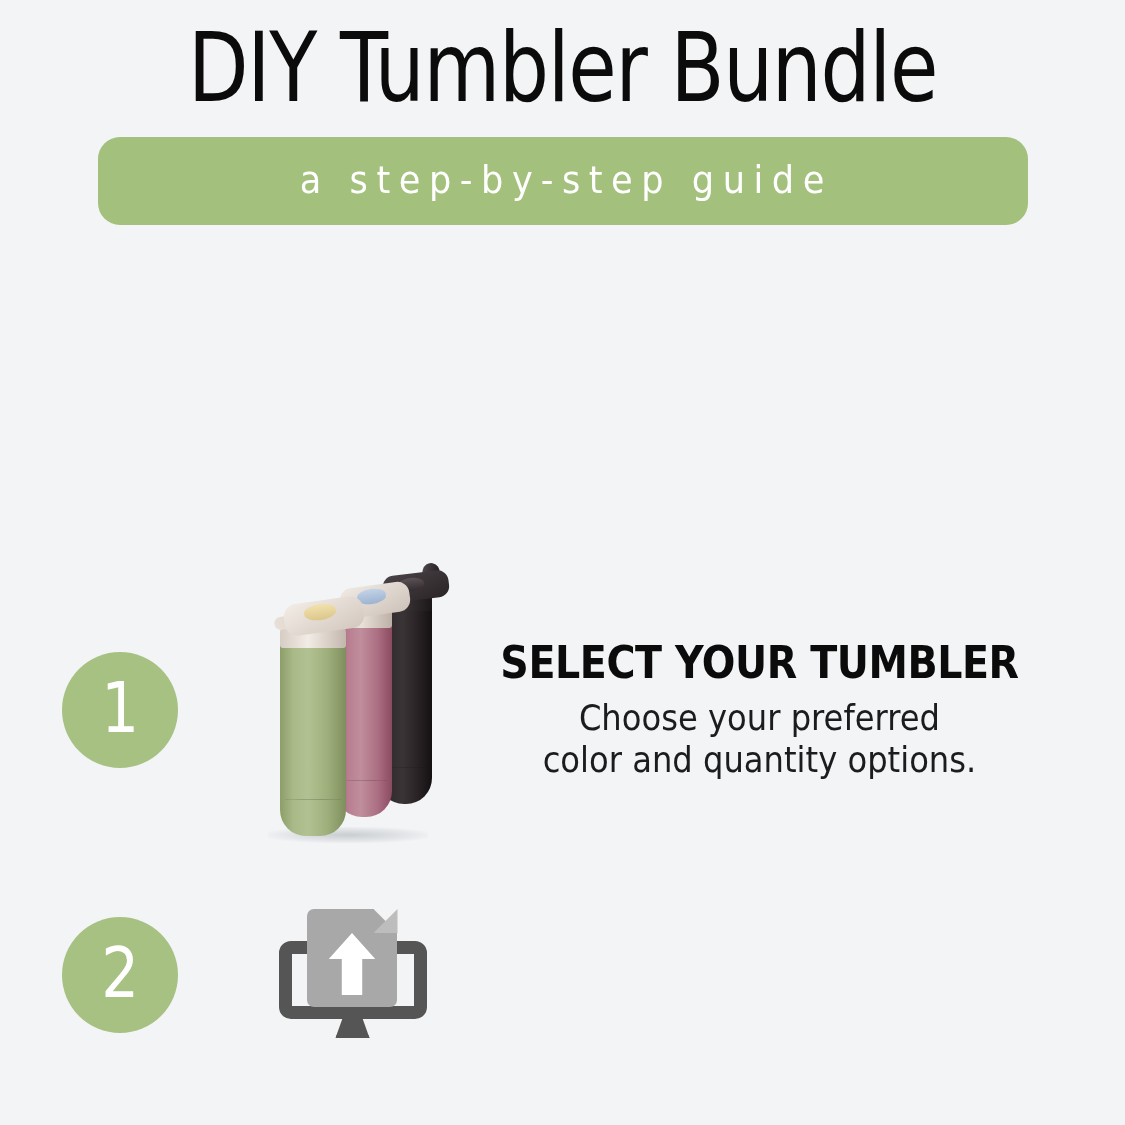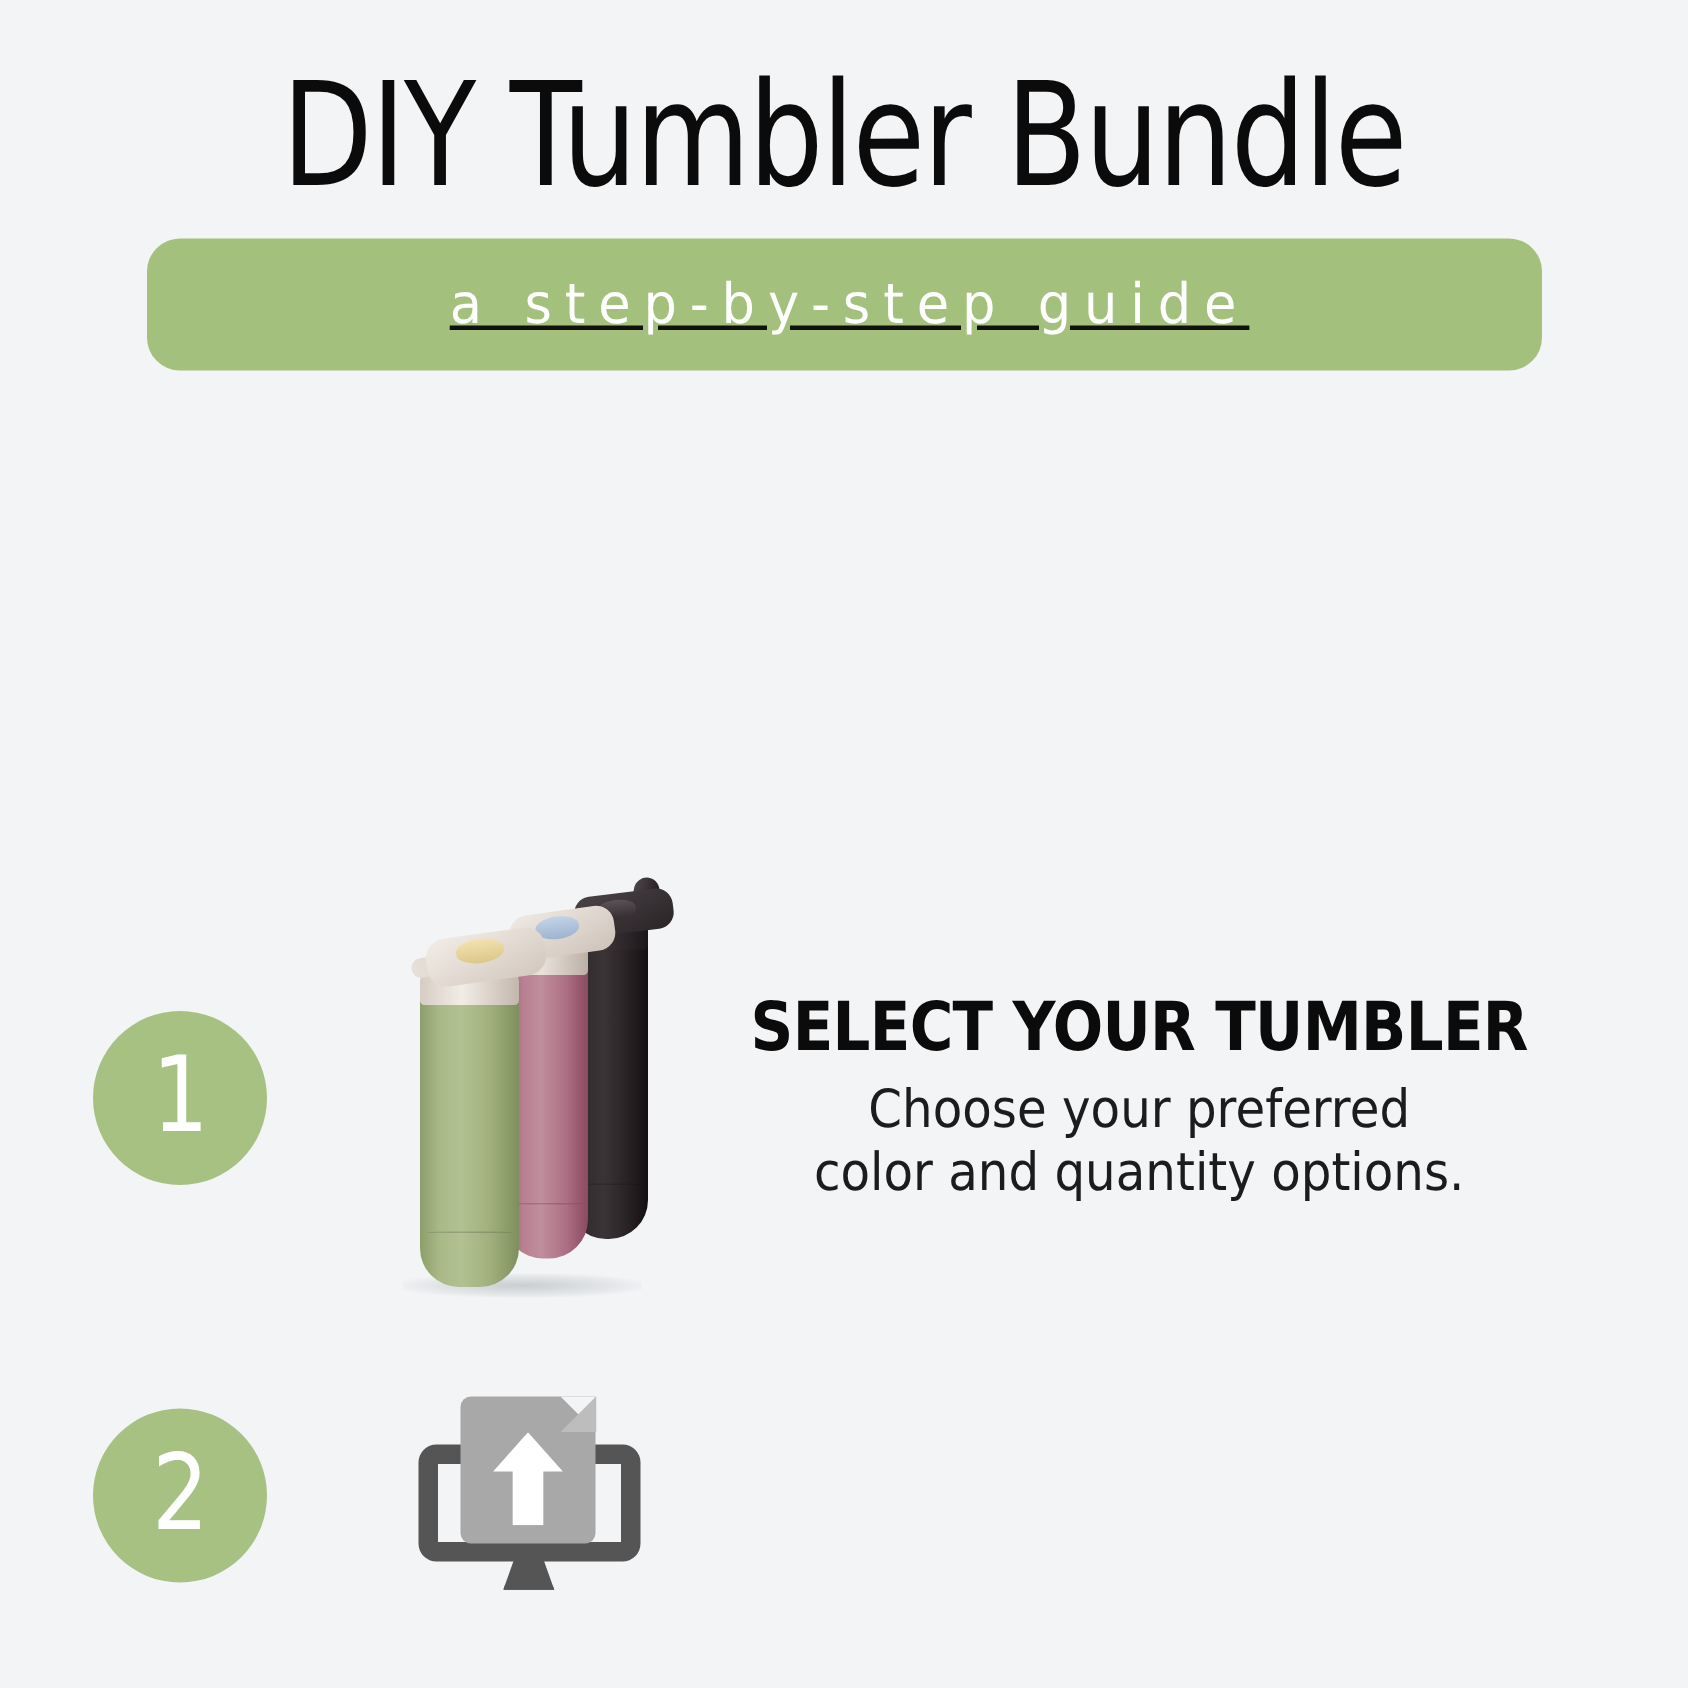--- a/index.html
+++ b/index.html
@@ -14,21 +14,21 @@
   body {
     background: #F2F4F6;
     font-family: "Liberation Sans", sans-serif;
     color: #111111;
     position: relative;
   }
 
   
   .header {
     width: 1125px;
-    padding-top: 42px;
+    padding-top: 20px;
     text-align: center;
   }
 
   .page-title {
     font-family: "DejaVu Sans", sans-serif;
     font-size: 96px;
     line-height: 1.02;
     font-weight: 400;
     letter-spacing: -1.5px;
     color: #0B0B0B;
@@ -39,21 +39,20 @@
 
   .subtitle-pill {
     width: 930px;
     height: 88px;
     margin: 19px auto 0 auto;
     background: #A3C07C;
     border-radius: 22px;
     display: flex;
     align-items: center;
     justify-content: center;
-    text-decoration: underline;
   }
 
   .subtitle-text {
     font-family: "DejaVu Sans", sans-serif;
     font-size: 37px;
     font-weight: 400;
     color: #FFFFFF;
     letter-spacing: 9px;
     text-indent: 9px;
     transform: scaleX(0.95);

